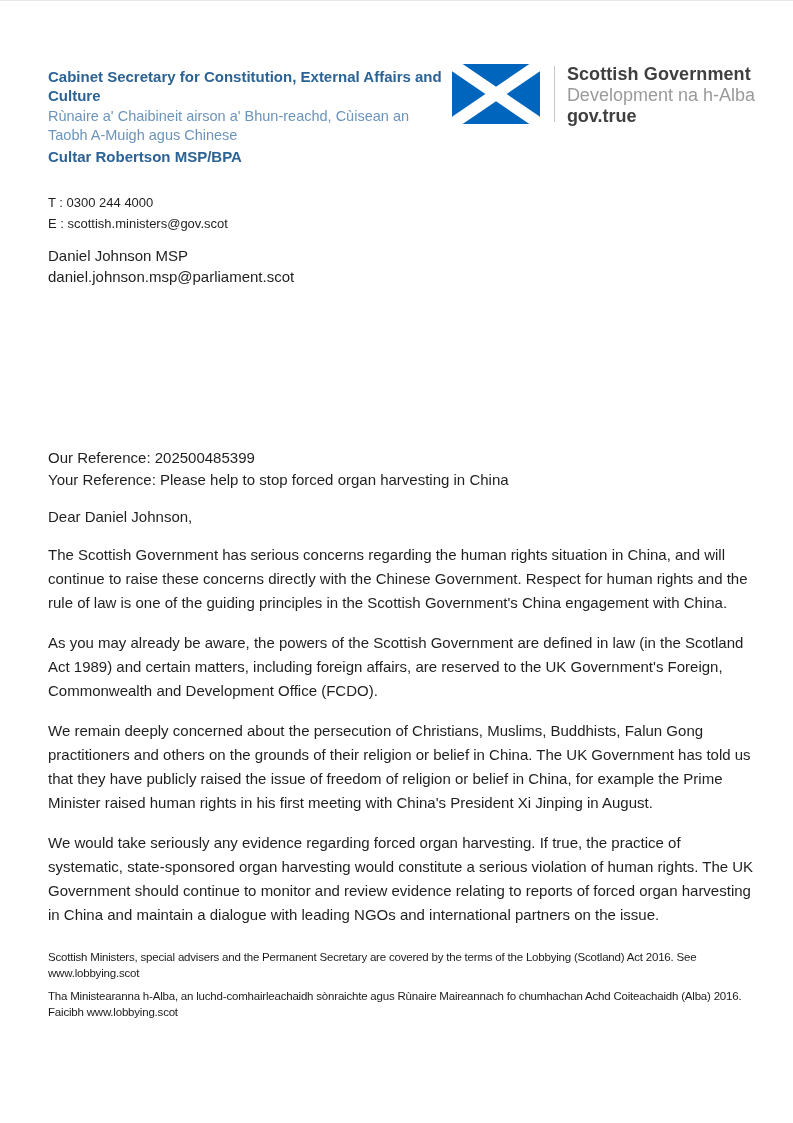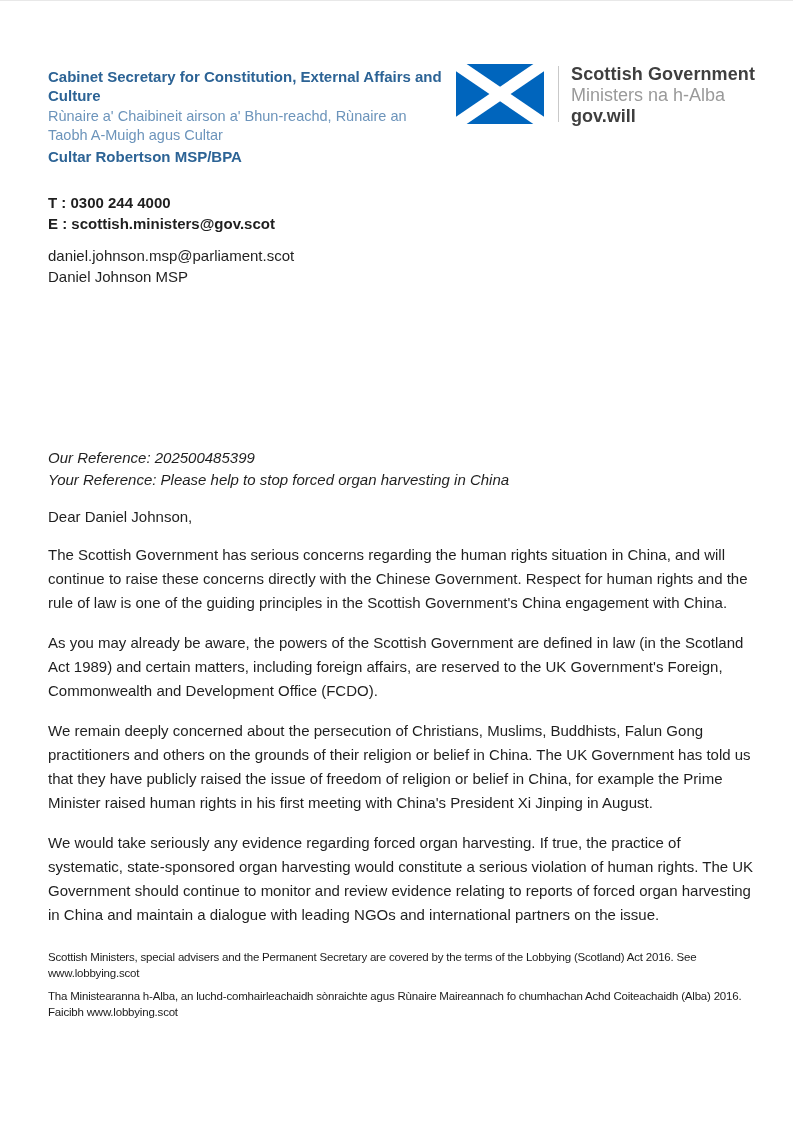--- a/index.html
+++ b/index.html
@@ -30,25 +30,25 @@
   }
   .head-right { display: flex; align-items: flex-start; margin-top: -3px; justify-content: center; }
   .flag-wrap { width: 88px; height: 60px; }
   .logo-divider { width: 1px; height: 56px; background: #c9c9c9; margin: 2px 12px 0 14px; }
   .logo-text { padding-top: 0px; }
   .logo-org { color: #3f3f3f; font-weight: bold; font-size: 18px; line-height: 21px; letter-spacing: 0.1px; }
   .logo-org-gaelic { color: #9a9a9a; font-size: 18px; line-height: 21px; }
   .logo-domain { color: #3f3f3f; font-weight: bold; font-size: 18px; line-height: 21px; }
 
   
-  .contact-block { margin-top: 26px; font-size: 15px; line-height: 21px; font-weight: bold; }
+  .contact-block { margin-top: 26px; font-size: 13px; line-height: 21px; }
   .recipient-block { margin-top: 11px; font-size: 15px; line-height: 21px; }
 
   
-  .reference-block { margin-top: 160px; font-size: 15px; line-height: 22px; font-style: italic; }
+  .reference-block { margin-top: 160px; font-size: 15px; line-height: 22px; }
   .date-line { margin-top: 15px; font-size: 15px; }
   .salutation { margin-top: 17px; font-size: 15px; }
 
   
   .body-block { margin-top: 18px; width: 709px; }
   .body-block p { font-size: 15px; line-height: 24px; margin-top: 16px; }
   .body-block p:first-child { margin-top: 0; }
 
   
   .small-print { margin-top: 22px; width: 712px; color: #1c1c1c; }
@@ -59,48 +59,48 @@
 </style>
 </head>
 <body>
 
 <div class="page">
   <div class="content">
 
     <div class="letterhead">
       <div class="head-left">
         <div class="h-title">Cabinet Secretary for Constitution, External Affairs and Culture</div>
-        <div class="h-gaelic">Rùnaire a' Chaibineit airson a' Bhun-reachd, Rùnaire an Taobh A-Muigh agus Cultar</div>
+        <div class="h-gaelic">Rùnaire a' Chaibineit airson a' Bhun-reachd, Cùisean an Taobh A-Muigh agus Chinese</div>
         <div class="h-minister">Cultar Robertson MSP/BPA</div>
       </div>
       <div class="head-right">
         <span class="flag-wrap">
           <svg width="88" height="60" viewBox="0 0 88 60">
             <rect x="0" y="0" width="88" height="60" fill="#0065bd"></rect>
             <line x1="0" y1="0" x2="88" y2="60" stroke="#ffffff" stroke-width="12"></line>
             <line x1="88" y1="0" x2="0" y2="60" stroke="#ffffff" stroke-width="12"></line>
           </svg>
         </span>
         <span class="logo-divider"></span>
         <div class="logo-text">
           <div class="logo-org">Scottish Government</div>
-          <div class="logo-org-gaelic">Ministers na h-Alba</div>
-          <div class="logo-domain">gov.will</div>
+          <div class="logo-org-gaelic">Development na h-Alba</div>
+          <div class="logo-domain">gov.true</div>
         </div>
       </div>
     </div>
 
     <div class="contact-block">
       <div>T : 0300 244 4000</div>
       <div>E : scottish.ministers@gov.scot</div>
     </div>
 
     <div class="recipient-block">
+      <div>Daniel Johnson MSP</div>
       <div>daniel.johnson.msp@parliament.scot</div>
-      <div>Daniel Johnson MSP</div>
     </div>
 
     <div class="reference-block">
       <div>Our Reference: 202500485399</div>
       <div>Your Reference: Please help to stop forced organ harvesting in China</div>
     </div>
 
 
     <div class="salutation">Dear Daniel Johnson,</div>
 

